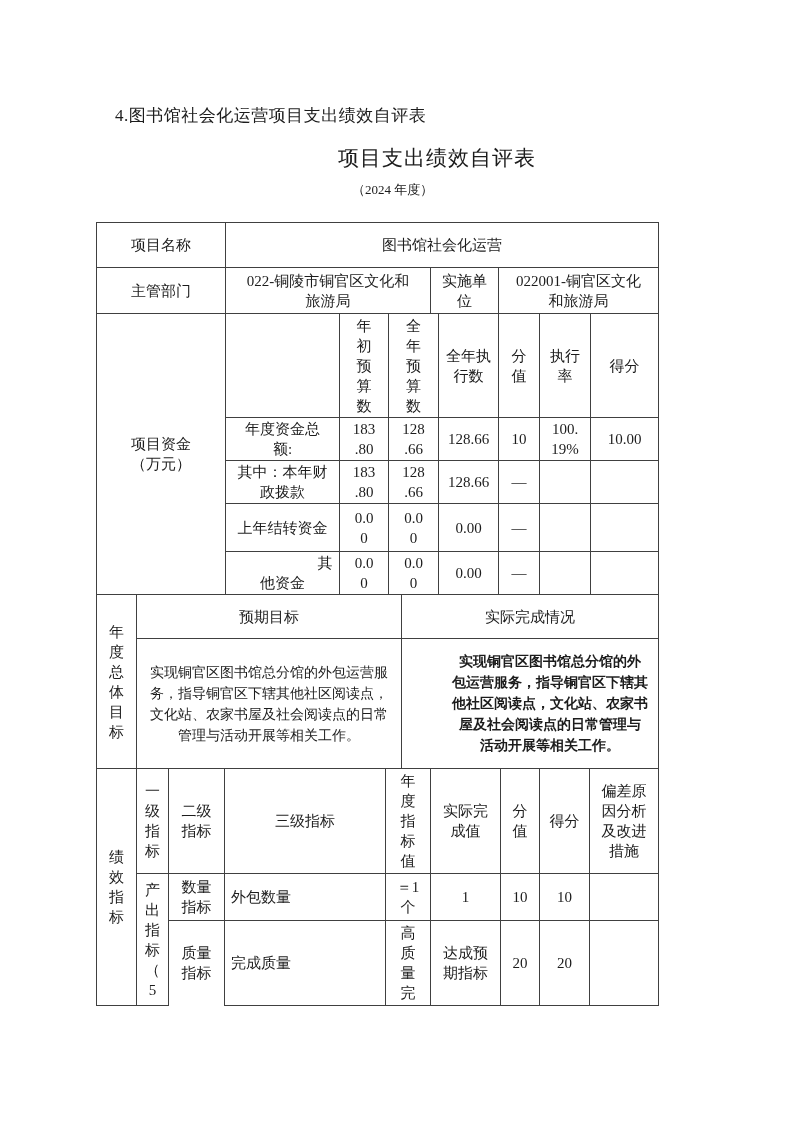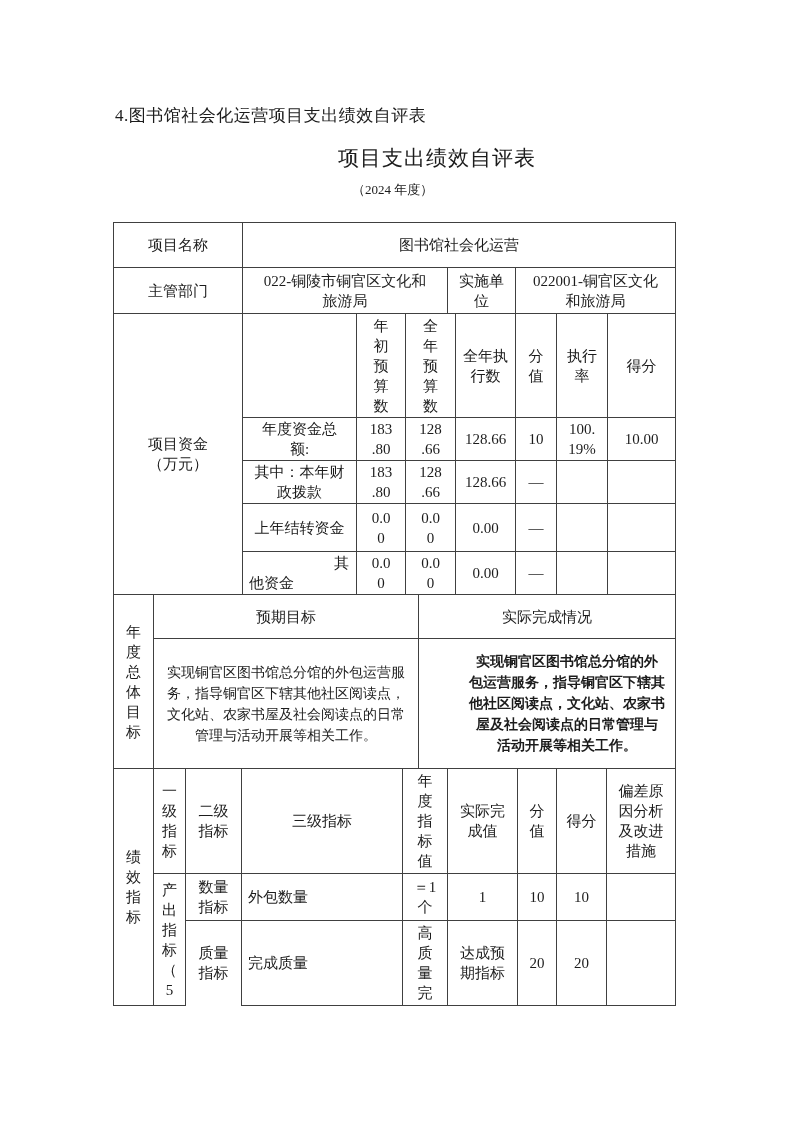--- a/index.html
+++ b/index.html
@@ -14,36 +14,36 @@
     font-size:17px; font-weight:normal; letter-spacing:0.5px; white-space:nowrap;
   }
   .h2 {
     position:absolute; left:338px; top:144px;
     font-size:21px; font-weight:normal; letter-spacing:1px; white-space:nowrap;
   }
   .sub {
     position:absolute; left:352px; top:181px;
     font-size:13px; white-space:nowrap;
   }
-  .tables { position:absolute; left:113px; top:222px; width:562px; }
+  .tables { position:absolute; left:96px; top:222px; width:562px; }
   table.tbl {
     border-collapse:collapse; table-layout:fixed; width:562px;
   }
   table.tbl + table.tbl { margin-top:-1px; }
   td {
     border:1px solid #404040;
     text-align:center; vertical-align:middle;
     font-size:15px; line-height:20px;
     white-space:pre-line; overflow:hidden;
     padding:1px 4px;
   }
   td.left { text-align:left; padding-left:6px; }
   td.goal { font-size:14px; line-height:21px; padding:3px 7px; }
   td.bold { font-weight:bold;padding-left:47px; }
-  td.indent-wrap { text-align:left; white-space:normal; text-indent:calc(100% - 16px); padding:1px 6px; }
+  td.indent-wrap { text-align:center; white-space:normal; text-indent:calc(100% - 16px); padding:1px 6px; }
   td.nb { border-bottom:none; }
 </style>
 </head>
 <body>
 
 <div class="h1">4.图书馆社会化运营项目支出绩效自评表</div>
 <div class="h2">项目支出绩效自评表</div>
 <div class="sub">（2024 年度）</div>
 
 <div class="tables">

